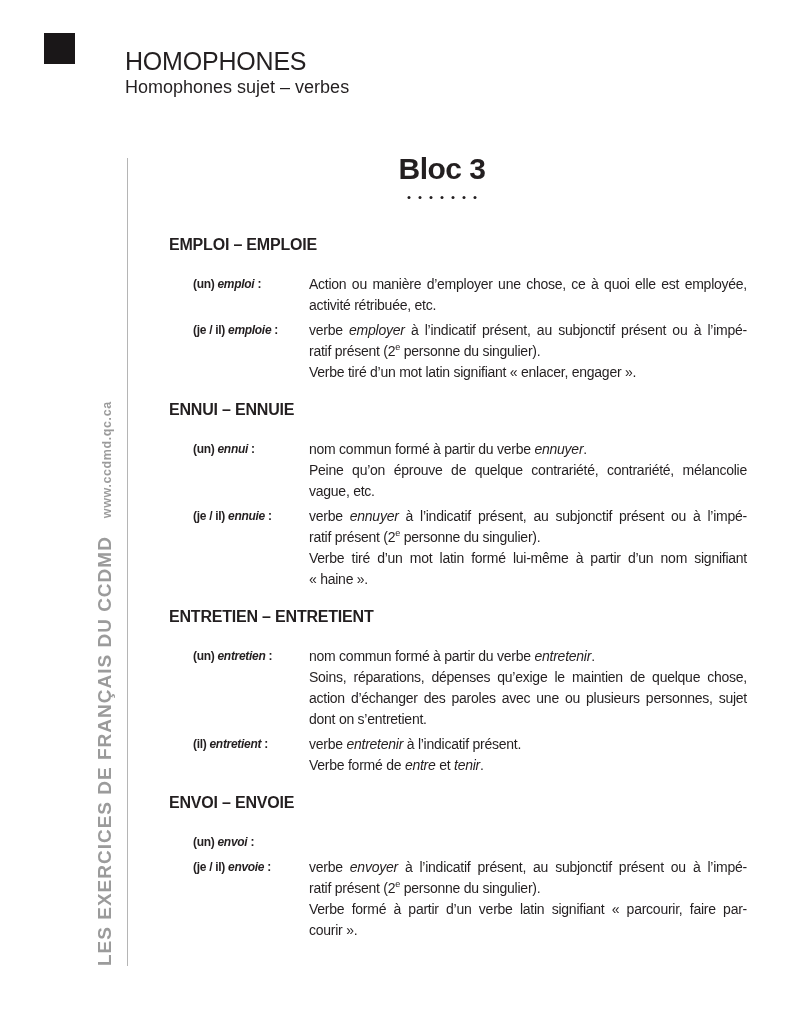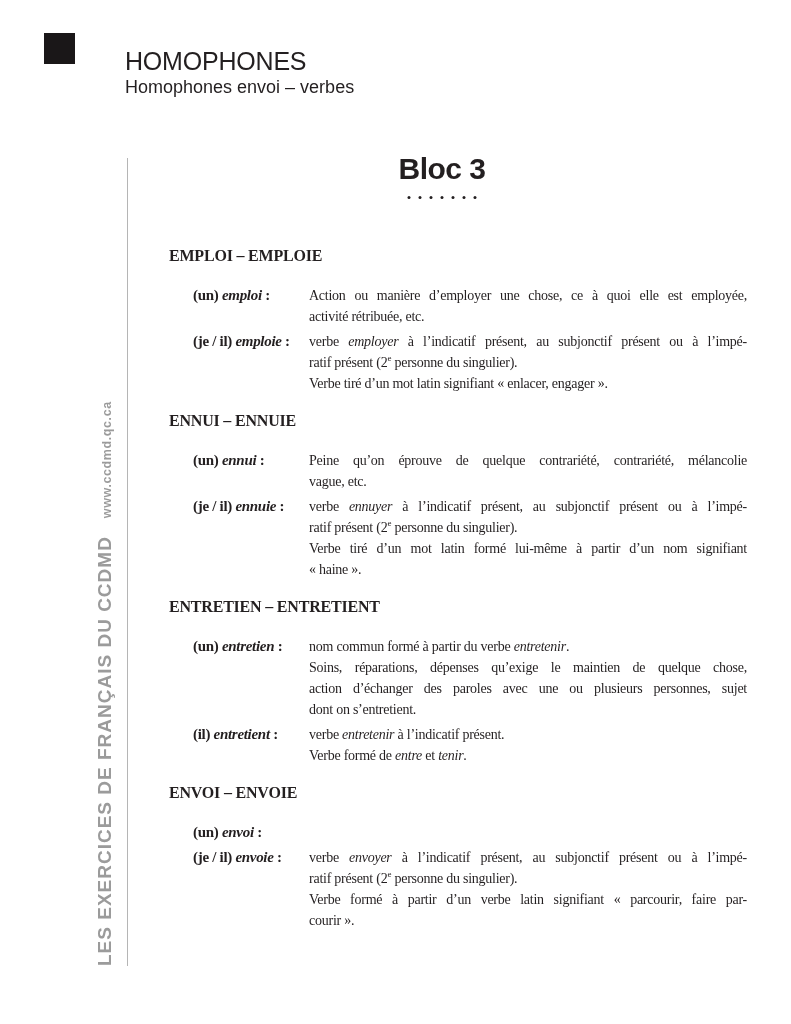--- a/index.html
+++ b/index.html
@@ -23,44 +23,44 @@
     white-space:nowrap; color:var(--gray,#9b9b9b);
   }
   .sidebar .brand { font-size:19px; font-weight:bold; letter-spacing:1px; }
   .sidebar .url { font-size:12.5px; font-weight:bold; letter-spacing:0.6px; margin-left:18px; }
 
   .bloc { position:absolute; top:146px; left:428px; transform:translateX(-50%); text-align:center; }
   .bloc-title { font-size:30px; font-weight:bold; line-height:30px; letter-spacing:-0.5px; white-space:nowrap; }
   .bloc-dots { margin-top:12px; display:flex; justify-content:center; gap:8px; }
   .bloc-dots span { display:block; width:3px; height:3px; border-radius:50%; background:var(--text,#231f20); }
 
-  .content { position:absolute; left:155px; top:239px; width:580px;font-family:Liberation Serif, serif; }
+  .content { position:absolute; left:155px; top:228px; width:580px; }
   .section { margin-bottom:18px; }
   .section h2 { margin:0 0 20px 0; font-size:16px; font-weight:bold; line-height:18px; letter-spacing:-0.2px; }
   .entry { display:flex; margin-bottom:4px; }
   .term {
     flex:0 0 140px; box-sizing:border-box; padding-left:24px;
-    font-size:15px; font-weight:bold; letter-spacing:-0.3px; line-height:21px;
+    font-size:12px; font-weight:bold; letter-spacing:-0.3px; line-height:21px;
     white-space:nowrap;
   }
   .def { width:438px; font-size:14px; letter-spacing:-0.25px; }
   .def .line { line-height:21px; }
   .def .line.j { text-align:justify; text-align-last:justify; }
   .def sup, .term sup { font-size:9px; line-height:0; vertical-align:super; }
 </style>
 </head>
 <body>
 
 <div class="page" style="--text: #231f20; --gray: #9b9b9b; --rule: #b5b5b5; --square: #1a1718;">
 
   <div class="corner-square"></div>
 
   <div class="header">
     <h1>HOMOPHONES</h1>
-    <div class="subtitle">Homophones envoi – verbes</div>
+    <div class="subtitle">Homophones sujet – verbes</div>
   </div>
 
   <div class="vrule"></div>
 
   <div class="sidebar">
     <span class="brand">LES EXERCICES DE FRANÇAIS DU CCDMD</span><span class="url">www.ccdmd.qc.ca</span>
   </div>
 
   <div class="bloc">
     <div class="bloc-title">Bloc 3</div>
@@ -92,20 +92,21 @@
             <div class="line">ratif présent (2<sup>e</sup> personne du singulier).</div>
             <div class="line">Verbe tiré d’un mot latin signifiant «&nbsp;enlacer, engager&nbsp;».</div>
           </div>
         </div>
       </div>
       <div class="section">
         <h2>ENNUI – ENNUIE</h2>
         <div class="entry">
           <div class="term">(un) <i>ennui</i>&nbsp;:</div>
           <div class="def">
+            <div class="line">nom commun formé à partir du verbe <i>ennuyer</i>.</div>
             <div class="line j">Peine qu’on éprouve de quelque contrariété, contrariété, mélancolie</div>
             <div class="line">vague, etc.</div>
           </div>
         </div>
         <div class="entry">
           <div class="term">(je / il) <i>ennuie</i>&nbsp;:</div>
           <div class="def">
             <div class="line j">verbe <i>ennuyer</i> à l’indicatif présent, au subjonctif présent ou à l’impé-</div>
             <div class="line">ratif présent (2<sup>e</sup> personne du singulier).</div>
             <div class="line j">Verbe tiré d’un mot latin formé lui-même à partir d’un nom signifiant</div>

